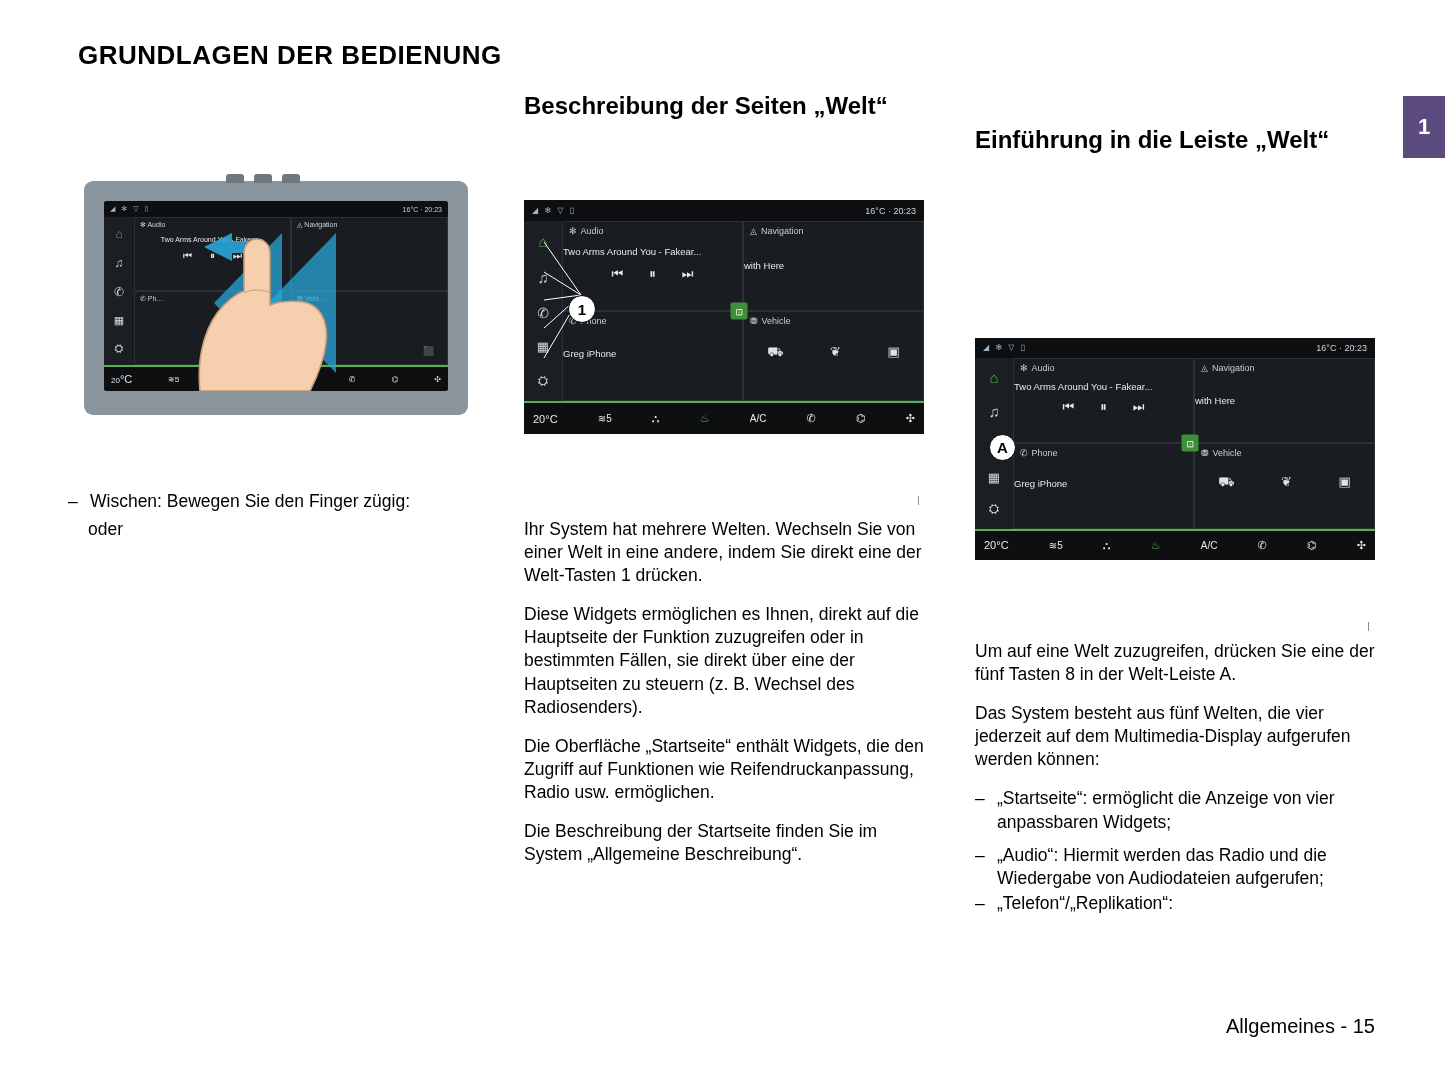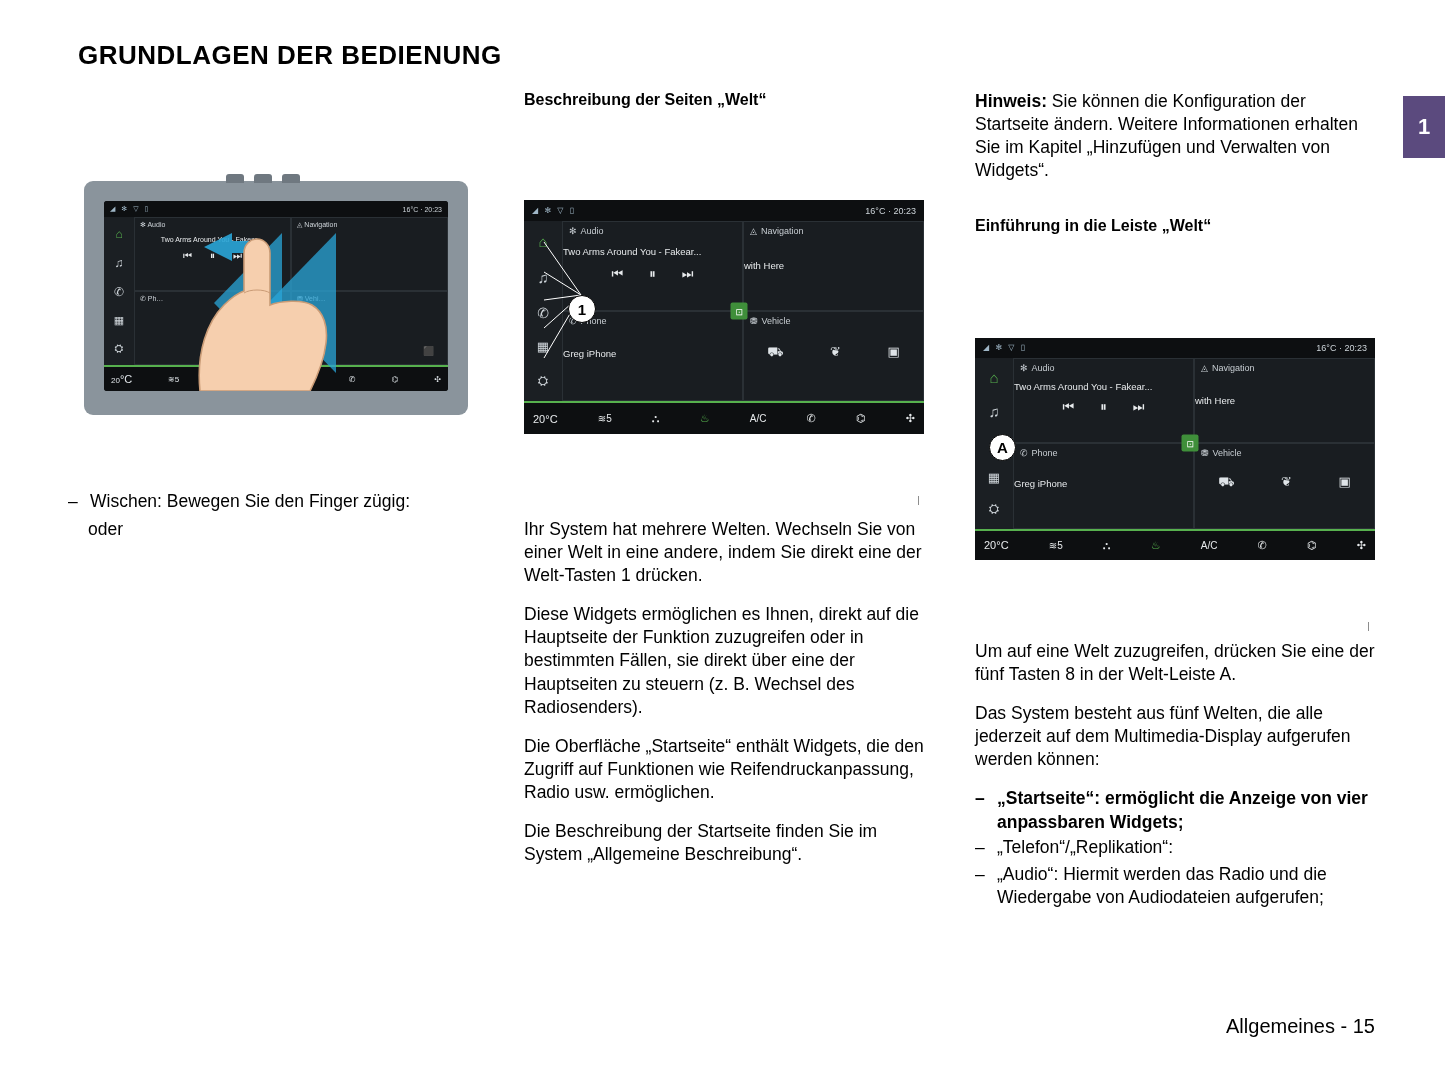--- a/index.html
+++ b/index.html
@@ -45,21 +45,21 @@
   
   .col {
     position: absolute;
     top: 90px;
   }
   .col1 { left: 68px;  width: 390px; }
   .col2 { left: 524px; width: 400px; }
   .col3 { left: 975px; width: 400px; }
 
   h2.section {
-    font-size: 16px;
+    font-size: 24px;
     font-weight: bold;
     margin: 0 0 14px 0;
     line-height: 1.3;
   }
   p.body {
     font-size: 17.5px;
     line-height: 1.32;
     margin: 0 0 16px 0;
   }
 
@@ -387,21 +387,20 @@
   <div class="tickmark" style="left:918px; top:496px;"></div>
 
   <div class="col col2" style="top:518px;">
     <p class="body">Ihr System hat mehrere Welten. Wechseln Sie von einer Welt in eine andere, indem Sie direkt eine der Welt-Tasten 1 drücken.</p>
     <p class="body">Diese Widgets ermöglichen es Ihnen, direkt auf die Hauptseite der Funktion zuzugreifen oder in bestimmten Fällen, sie direkt über eine der Hauptseiten zu steuern (z. B. Wechsel des Radiosenders).</p>
     <p class="body">Die Oberfläche „Startseite“ enthält Widgets, die den Zugriff auf Funktionen wie Reifendruckanpassung, Radio usw. ermöglichen.</p>
     <p class="body">Die Beschreibung der Startseite finden Sie im System „Allgemeine Beschreibung“.</p>
   </div>
 
   <div class="col col3">
-    <p class="body"><b>Hinweis:</b><span> Sie können die Konfiguration der Startseite ändern. Weitere Informationen erhalten Sie im Kapitel „Hinzufügen und Verwalten von Widgets“.</span></p>
     <h2 class="section" style="margin-top:34px;">Einführung in die Leiste „Welt“</h2>
   </div>
 
   <div class="screen" style="left:975px; top:338px; width:400px; height:222px;">
     <div class="scr-statusbar">
       <span class="scr-status-left" style="font-size:8px;color:#9fb6c6;letter-spacing:2px;">◢ ✻ ▽ ▯</span>
       <span style="font-size:9px;color:#cdd4d9;">16°C · 20:23</span>
     </div>
     <div class="scr-sidebar">
       <span style="color:#57b14e;font-size:15px;">⌂</span>
@@ -459,20 +458,20 @@
       <span style="font-size:10px;">A/C</span>
       <span style="font-size:11px;">✆</span>
       <span style="font-size:11px;">⌬</span>
       <span style="font-size:11px;">✣</span>
     </div>
   </div>
   <div class="tickmark" style="left:1368px; top:622px;"></div>
 
   <div class="col col3" style="top:640px;">
     <p class="body">Um auf eine Welt zuzugreifen, drücken Sie eine der fünf Tasten 8 in der Welt-Leiste A.</p>
-    <p class="body">Das System besteht aus fünf Welten, die alle jederzeit auf dem Multimedia-Display aufgerufen werden können:</p>
-    <div class="dash-item" style="margin-bottom:2px;font-weight:bold;">„Startseite“: ermöglicht die Anzeige von vier anpassbaren Widgets;</div>
+    <p class="body">Das System besteht aus fünf Welten, die vier jederzeit auf dem Multimedia-Display aufgerufen werden können:</p>
+    <div class="dash-item" style="margin-bottom:10px;">„Startseite“: ermöglicht die Anzeige von vier anpassbaren Widgets;</div>
+    <div class="dash-item" style="margin-bottom:2px;">„Audio“: Hiermit werden das Radio und die Wiedergabe von Audiodateien aufgerufen;</div>
     <div class="dash-item">„Telefon“/„Replikation“:</div>
-    <div class="dash-item" style="margin-bottom:2px;">„Audio“: Hiermit werden das Radio und die Wiedergabe von Audiodateien aufgerufen;</div>
   </div>
 
   <div class="footer">Allgemeines - 15</div>
 </div>
 
 </body></html>

